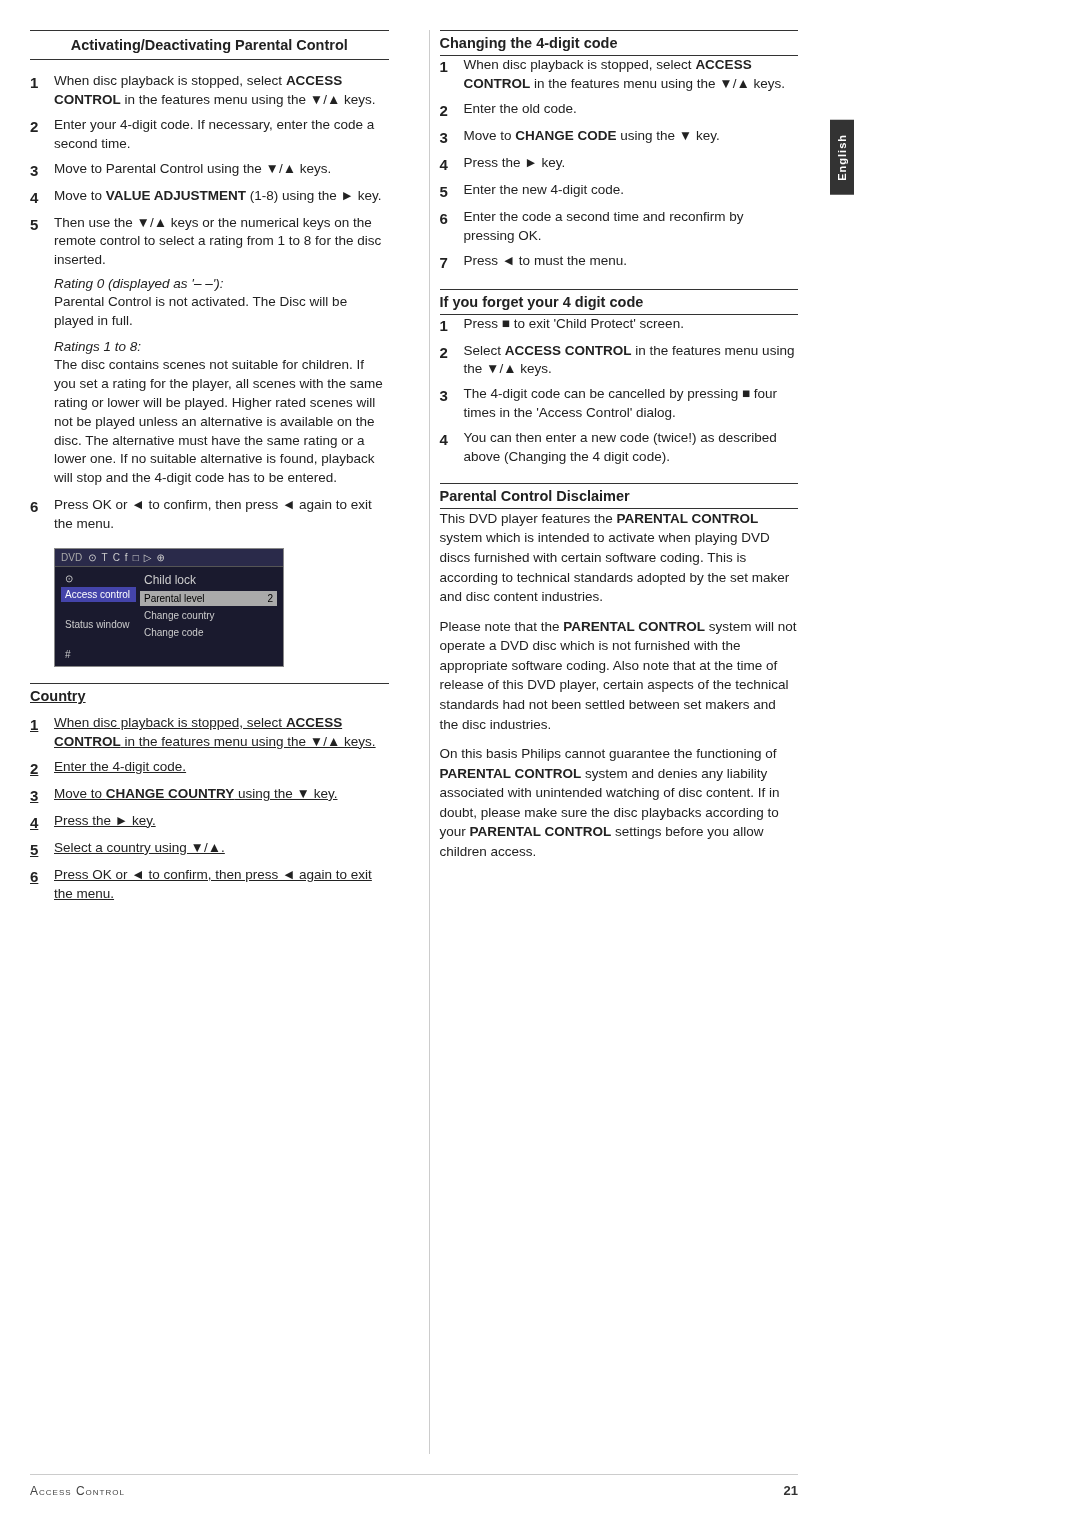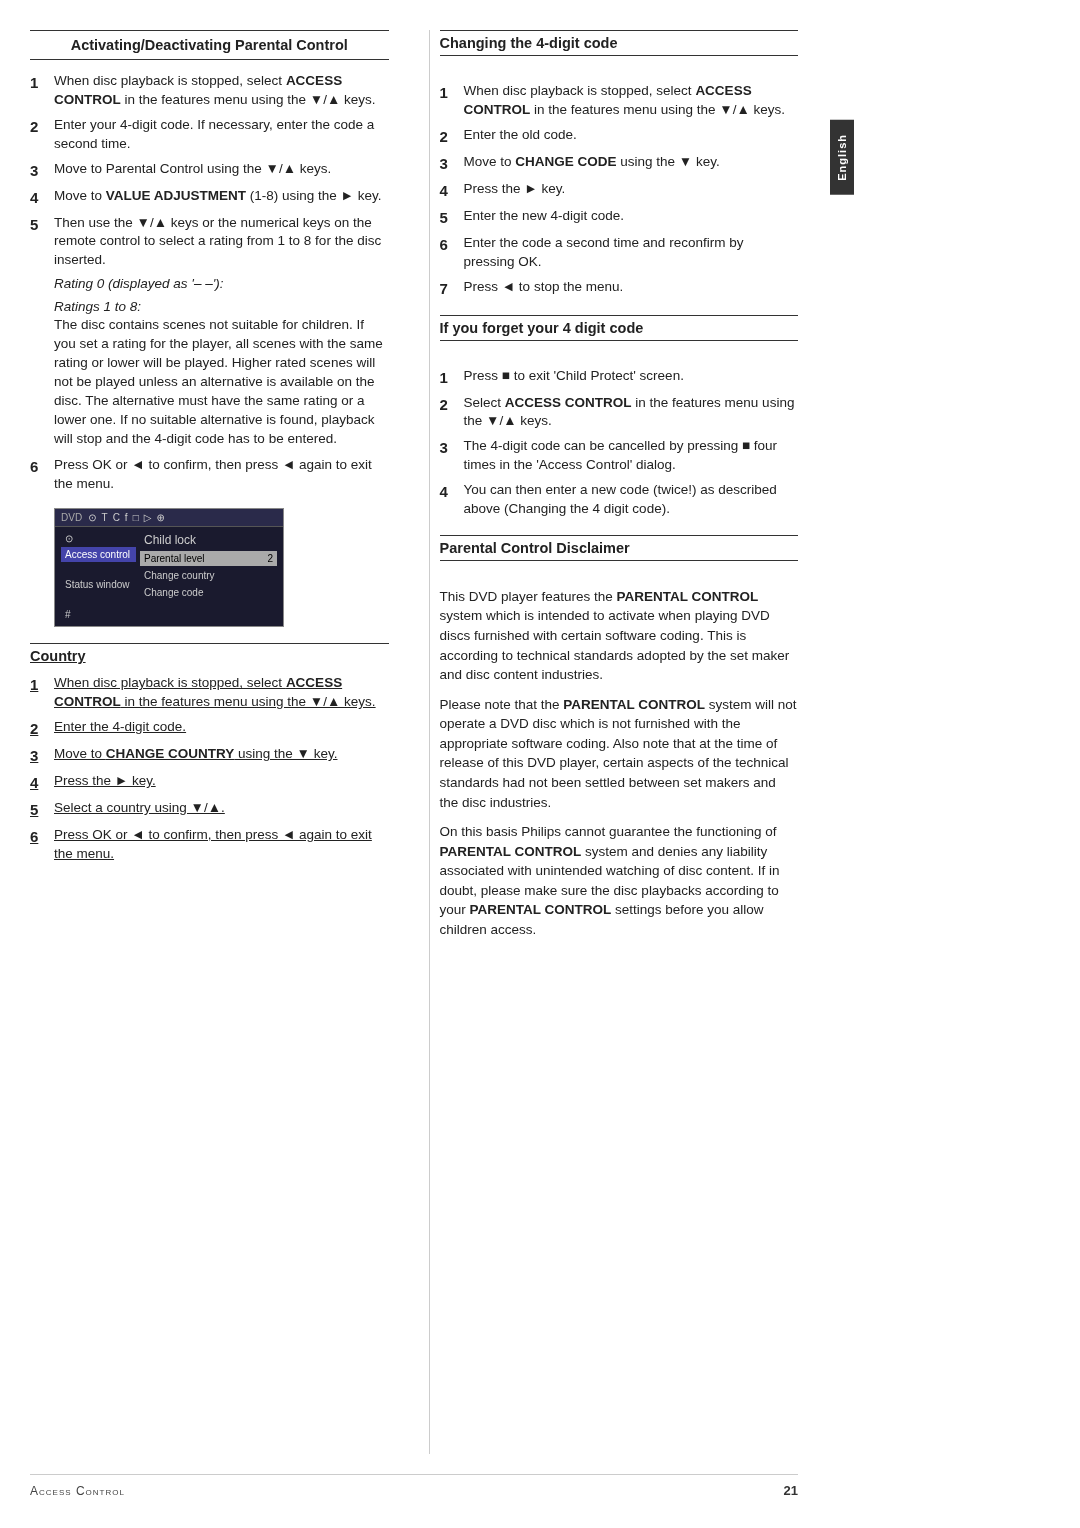--- a/index.html
+++ b/index.html
@@ -173,21 +173,21 @@
     .right-section {
       margin-bottom: 16px;
     }
 
     .right-section-title {
       font-size: 14.5px;
       font-weight: bold;
       border-top: 1.5px solid #333;
       border-bottom: 1.5px solid #333;
       padding: 4px 0;
-      margin-bottom: 26px;
+      margin-bottom: 0;
     }
 
     
     .page-footer {
       display: flex;
       justify-content: space-between;
       align-items: flex-end;
       border-top: 1px solid #ccc;
       padding-top: 8px;
       margin-top: 20px;
@@ -236,20 +236,21 @@
               <span class="step-content">Move to <strong>VALUE ADJUSTMENT</strong> (1-8) using the ► key.</span>
             </li>
             <li>
               <span class="step-num">5</span>
               <span class="step-content">Then use the ▼/▲ keys or the numerical keys on the remote control to select a rating from 1 to 8 for the disc inserted.</span>
             </li>
           </ol>
 
           <div class="sub-note">
             <div class="sub-note-title"><em>Rating 0 (displayed as '– –'):</em></div>
+            <div class="sub-note-body">Parental Control is not activated. The Disc will be played in full.</div>
           </div>
           <div class="sub-note">
             <div class="sub-note-title"><em>Ratings 1 to 8:</em></div>
             <div class="sub-note-body">The disc contains scenes not suitable for children. If you set a rating for the player, all scenes with the same rating or lower will be played. Higher rated scenes will not be played unless an alternative is available on the disc. The alternative must have the same rating or a lower one. If no suitable alternative is found, playback will stop and the 4-digit code has to be entered.</div>
           </div>
 
           <ol class="steps">
             <li>
               <span class="step-num">6</span>
               <span class="step-content">Press OK or ◄ to confirm, then press ◄ again to exit the menu.</span>
@@ -347,21 +348,21 @@
             <li>
               <span class="step-num">5</span>
               <span class="step-content">Enter the new 4-digit code.</span>
             </li>
             <li>
               <span class="step-num">6</span>
               <span class="step-content">Enter the code a second time and reconfirm by pressing OK.</span>
             </li>
             <li>
               <span class="step-num">7</span>
-              <span class="step-content">Press ◄ to stop the menu.</span>
+              <span class="step-content">Press ◄ to must the menu.</span>
             </li>
           </ol>
         </div>
 
         <div class="right-section">
           <div class="right-section-title">If you forget your 4 digit code</div>
           <ol class="steps">
             <li>
               <span class="step-num">1</span>
               <span class="step-content">Press ■ to exit 'Child Protect' screen.</span>

